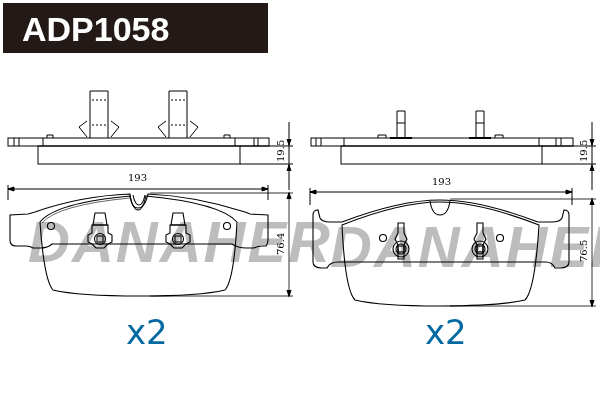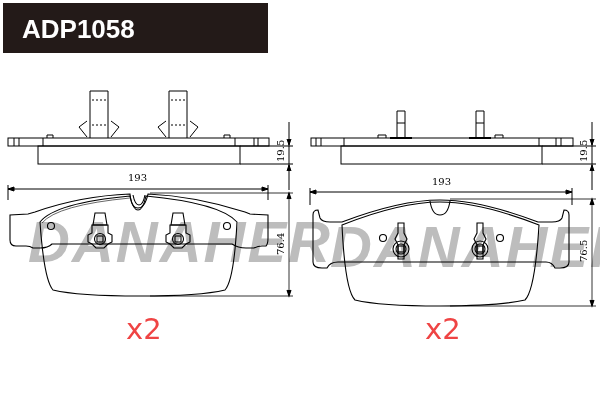--- a/index.html
+++ b/index.html
@@ -1,20 +1,20 @@
 <!DOCTYPE html>
 <html><head>
 <meta charset="utf-8">
 <style>
   html, body { margin:0; padding:0; background:#ffffff; }
   body { width:600px; height:400px; position:relative; overflow:hidden; font-family:"Liberation Sans", sans-serif; }
   .title-box { position:absolute; left:3px; top:3px; width:265px; height:50px; background:#231a18; }
-  .title-text { position:absolute; left:19px; top:4px; font-family:"Liberation Sans", sans-serif; font-weight:bold; font-size:26px; color:#ffffff; letter-spacing:0px; line-height:44px; }
+  .title-text { position:absolute; left:19px; top:4px; font-family:"Liberation Sans", sans-serif; font-weight:bold; font-size:34px; color:#ffffff; letter-spacing:0px; line-height:44px; }
   svg.drawing { position:absolute; left:0; top:0; }
-  .qty { position:absolute; font-family:"DejaVu Sans", sans-serif; font-size:29px; color:#ef4444; }
+  .qty { position:absolute; font-family:"DejaVu Sans", sans-serif; font-size:34px; color:#0369a1; }
   .dim { font-family:"DejaVu Serif", serif; font-size:10px; fill:#000; }
   .wm { font-family:"Liberation Sans", sans-serif; font-weight:bold; font-style:italic; font-size:58px; fill:#bdbdbd; letter-spacing:2px; }
 </style>
 </head>
 <body>
 
 <div class="title-box">
   <div class="title-text">ADP1058</div>
 </div>
 

